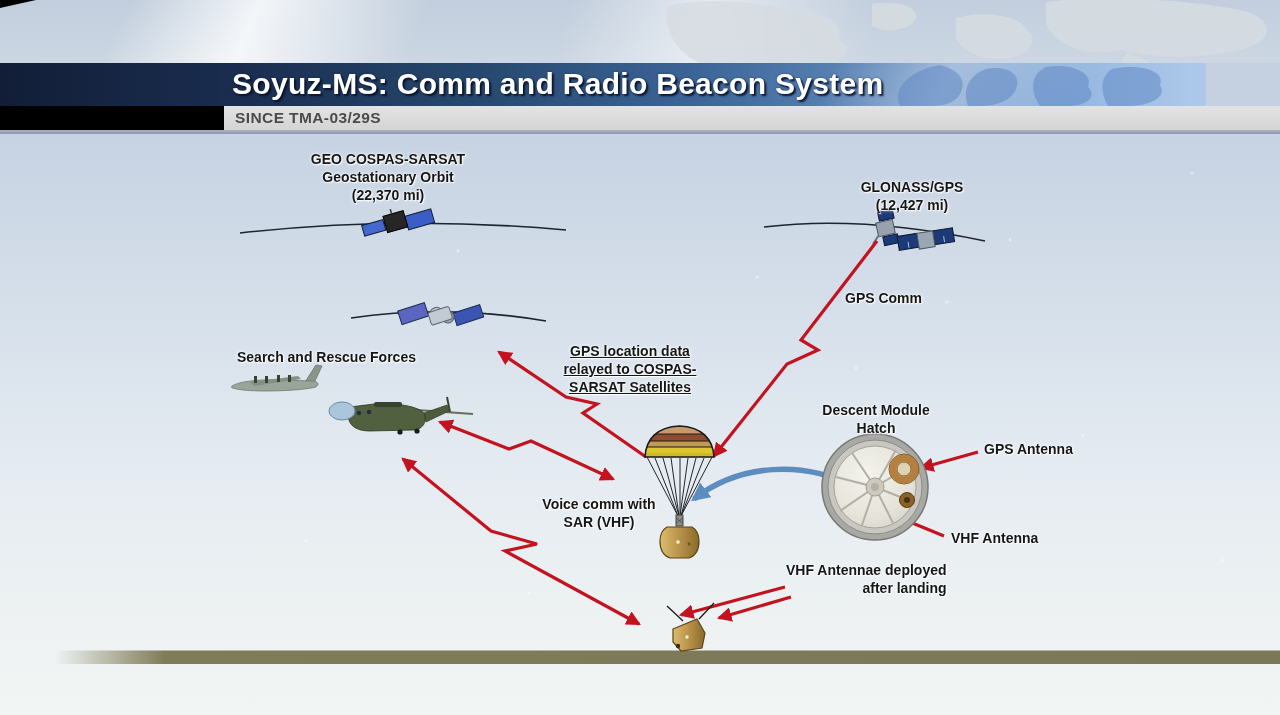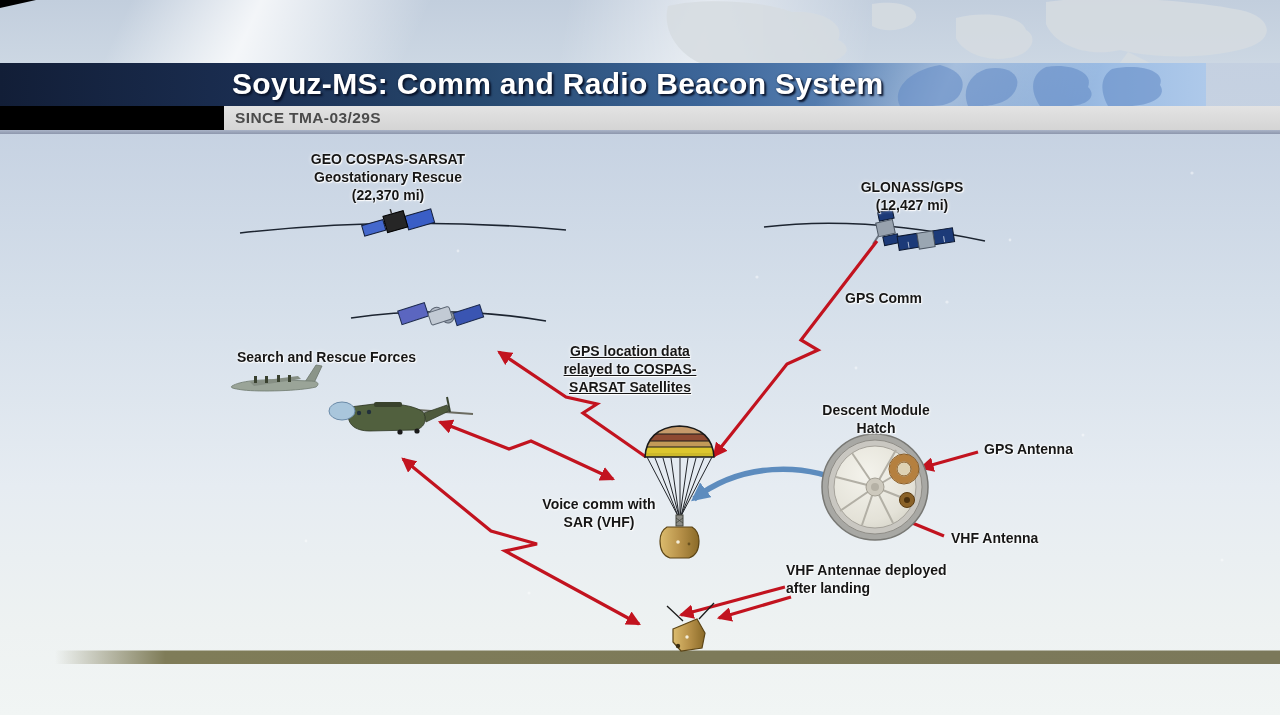--- a/index.html
+++ b/index.html
@@ -255,21 +255,21 @@
       <line x1="683" y1="621" x2="667" y2="606" stroke="#1a1a1a" stroke-width="1.3"></line>
       <line x1="699" y1="619" x2="714" y2="603" stroke="#1a1a1a" stroke-width="1.3"></line>
       <path d="M673,629 L697,619 L705,633 L702,648 L681,651 L673,642 Z" fill="url(#capGrad)" stroke="#5c4516" stroke-width="1.2"></path>
       <circle cx="687" cy="637" r="1.7" fill="#f4eeda"></circle>
       <circle cx="678" cy="646" r="2.2" fill="#3a2c10"></circle>
     </g>
   </svg>
 
   <div class="lbl ctr" style="left:388px;top:150px;">
     <div>GEO COSPAS-SARSAT</div>
-    <div>Geostationary Rescue</div>
+    <div>Geostationary Orbit</div>
     <div>(22,370 mi)</div>
   </div>
   <div class="lbl ctr" style="left:912px;top:178px;">
     <div>GLONASS/GPS</div>
     <div>(12,427 mi)</div>
   </div>
   <div class="lbl" style="left:845px;top:289px;">GPS Comm</div>
   <div class="lbl" style="left:237px;top:348px;">Search and Rescue Forces</div>
   <div class="lbl ctr" style="left:630px;top:342px;text-decoration:underline;">
     <div>GPS location data</div>
@@ -279,17 +279,17 @@
   <div class="lbl ctr" style="left:876px;top:401px;">
     <div>Descent Module</div>
     <div>Hatch</div>
   </div>
   <div class="lbl" style="left:984px;top:440px;">GPS Antenna</div>
   <div class="lbl" style="left:951px;top:529px;text-align:center;">VHF Antenna</div>
   <div class="lbl ctr" style="left:579px;top:495px;margin-left:20px;">
     <div>Voice comm with</div>
     <div>SAR (VHF)</div>
   </div>
-  <div class="lbl" style="left:786px;top:561px;">
+  <div class="lbl" style="left:786px;top:561px;text-align:right;">
     <div>VHF Antennae deployed</div>
     <div>after landing</div>
   </div>
 </div>
 
 </body></html>

